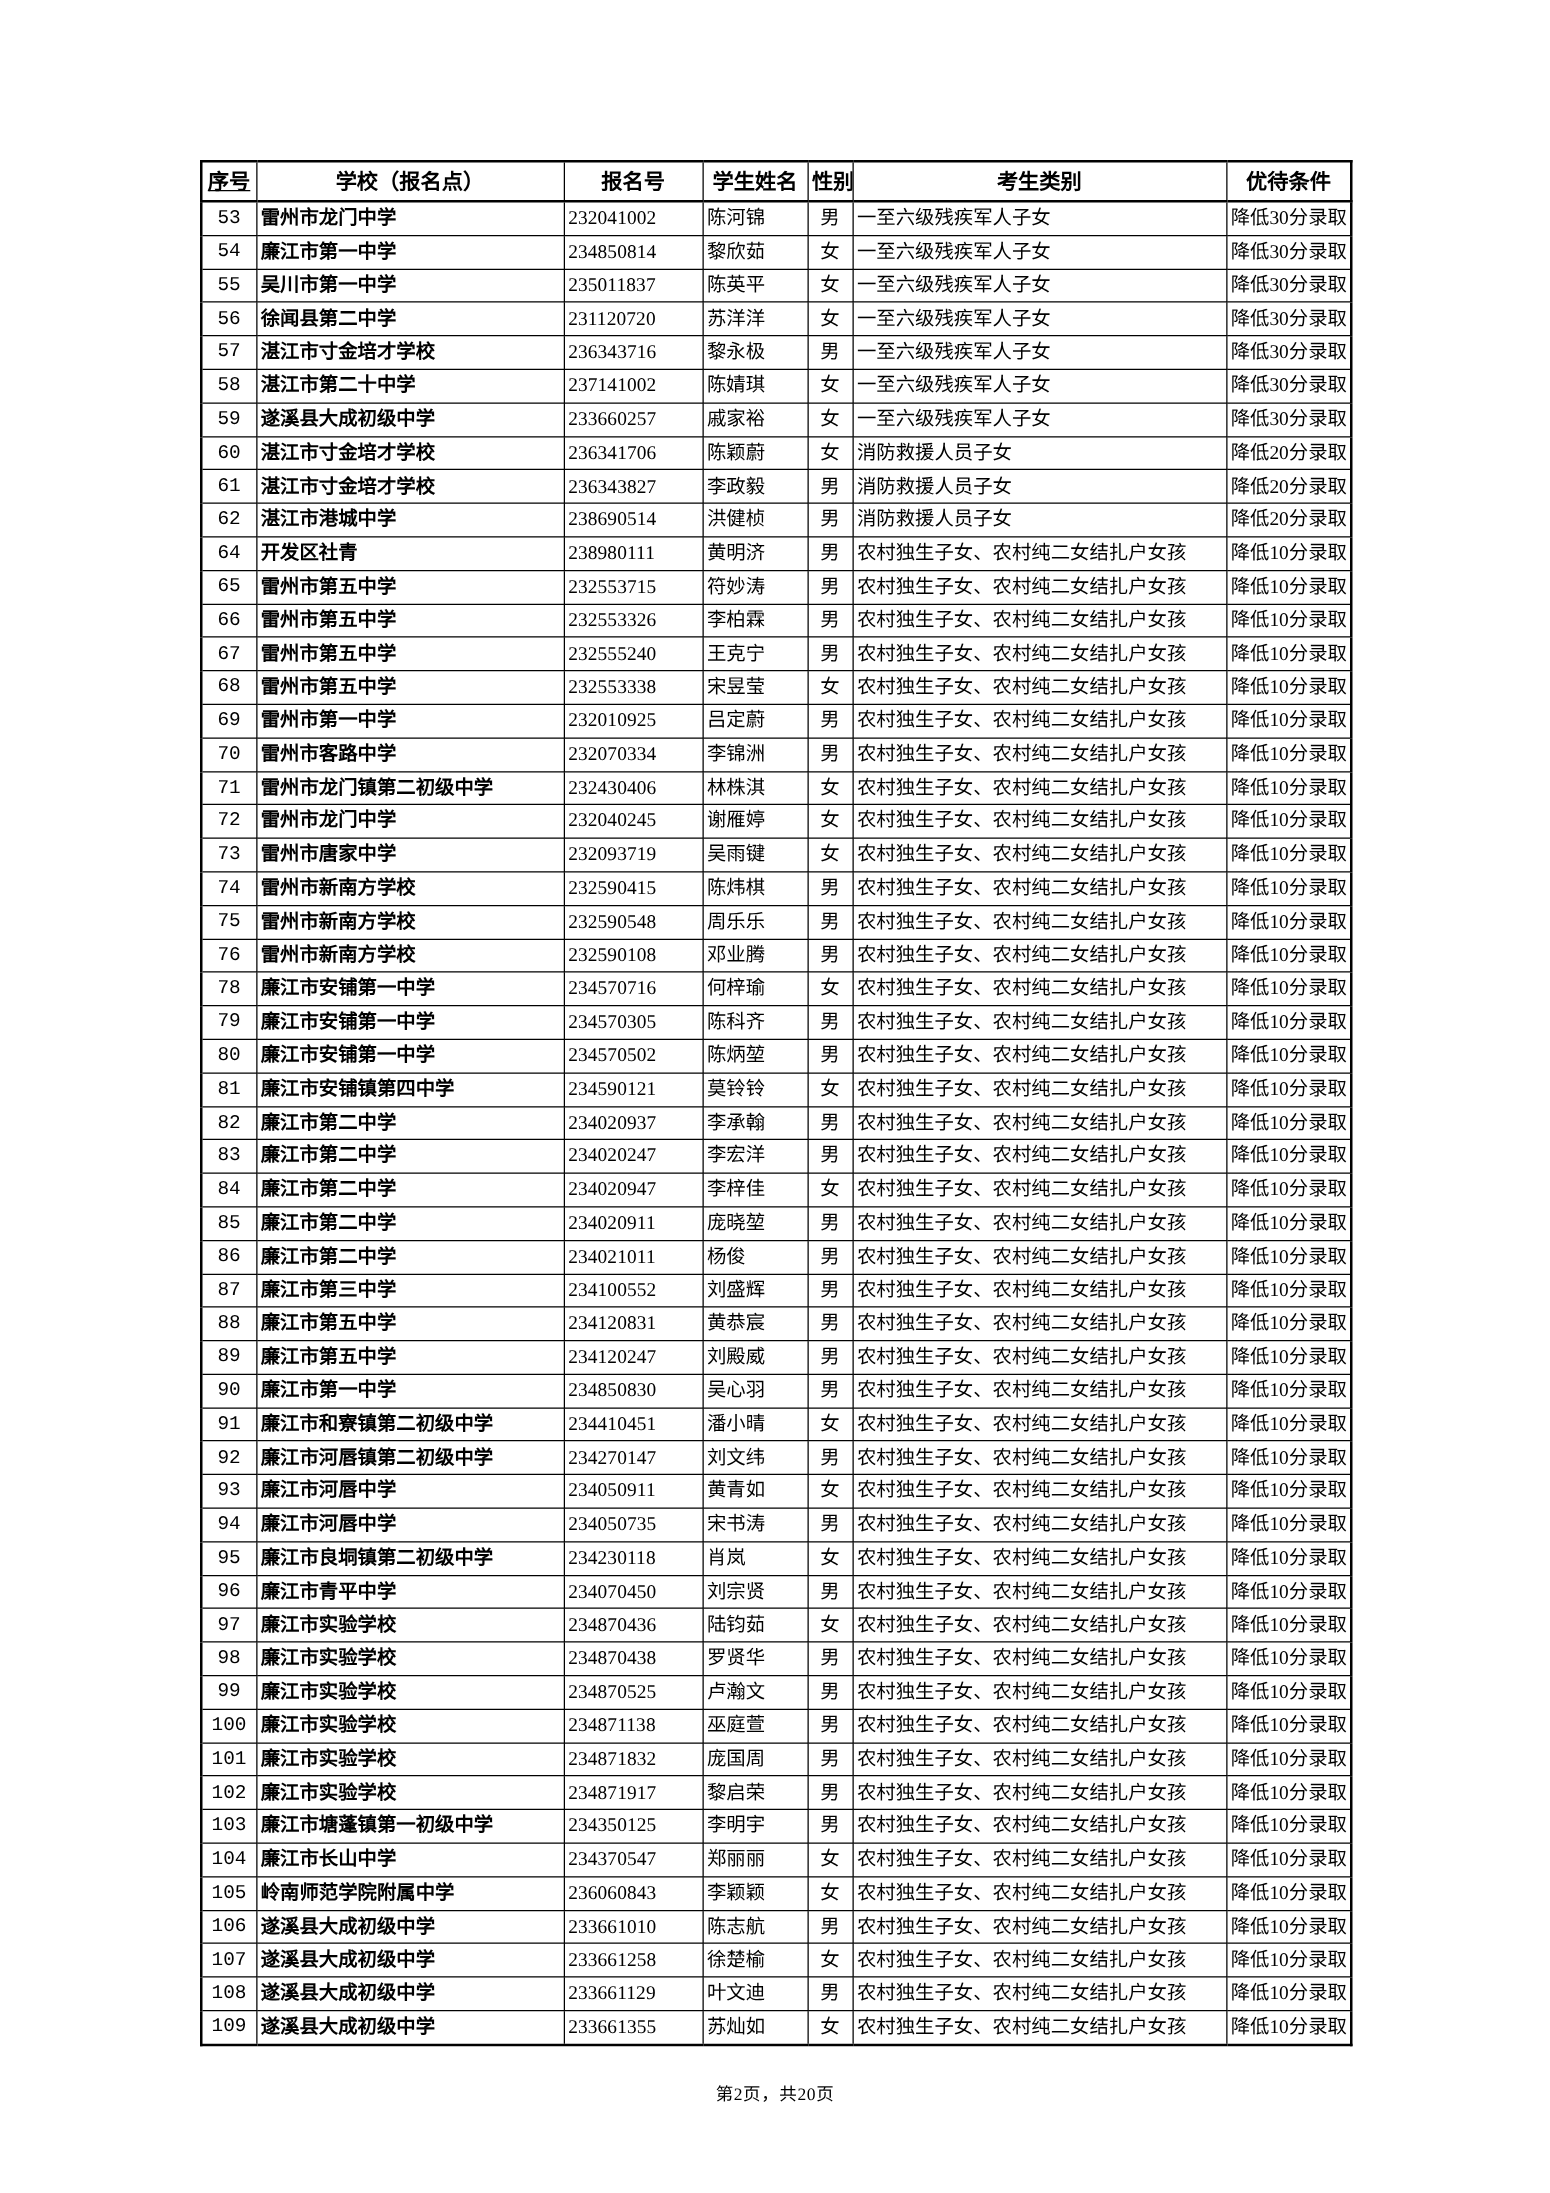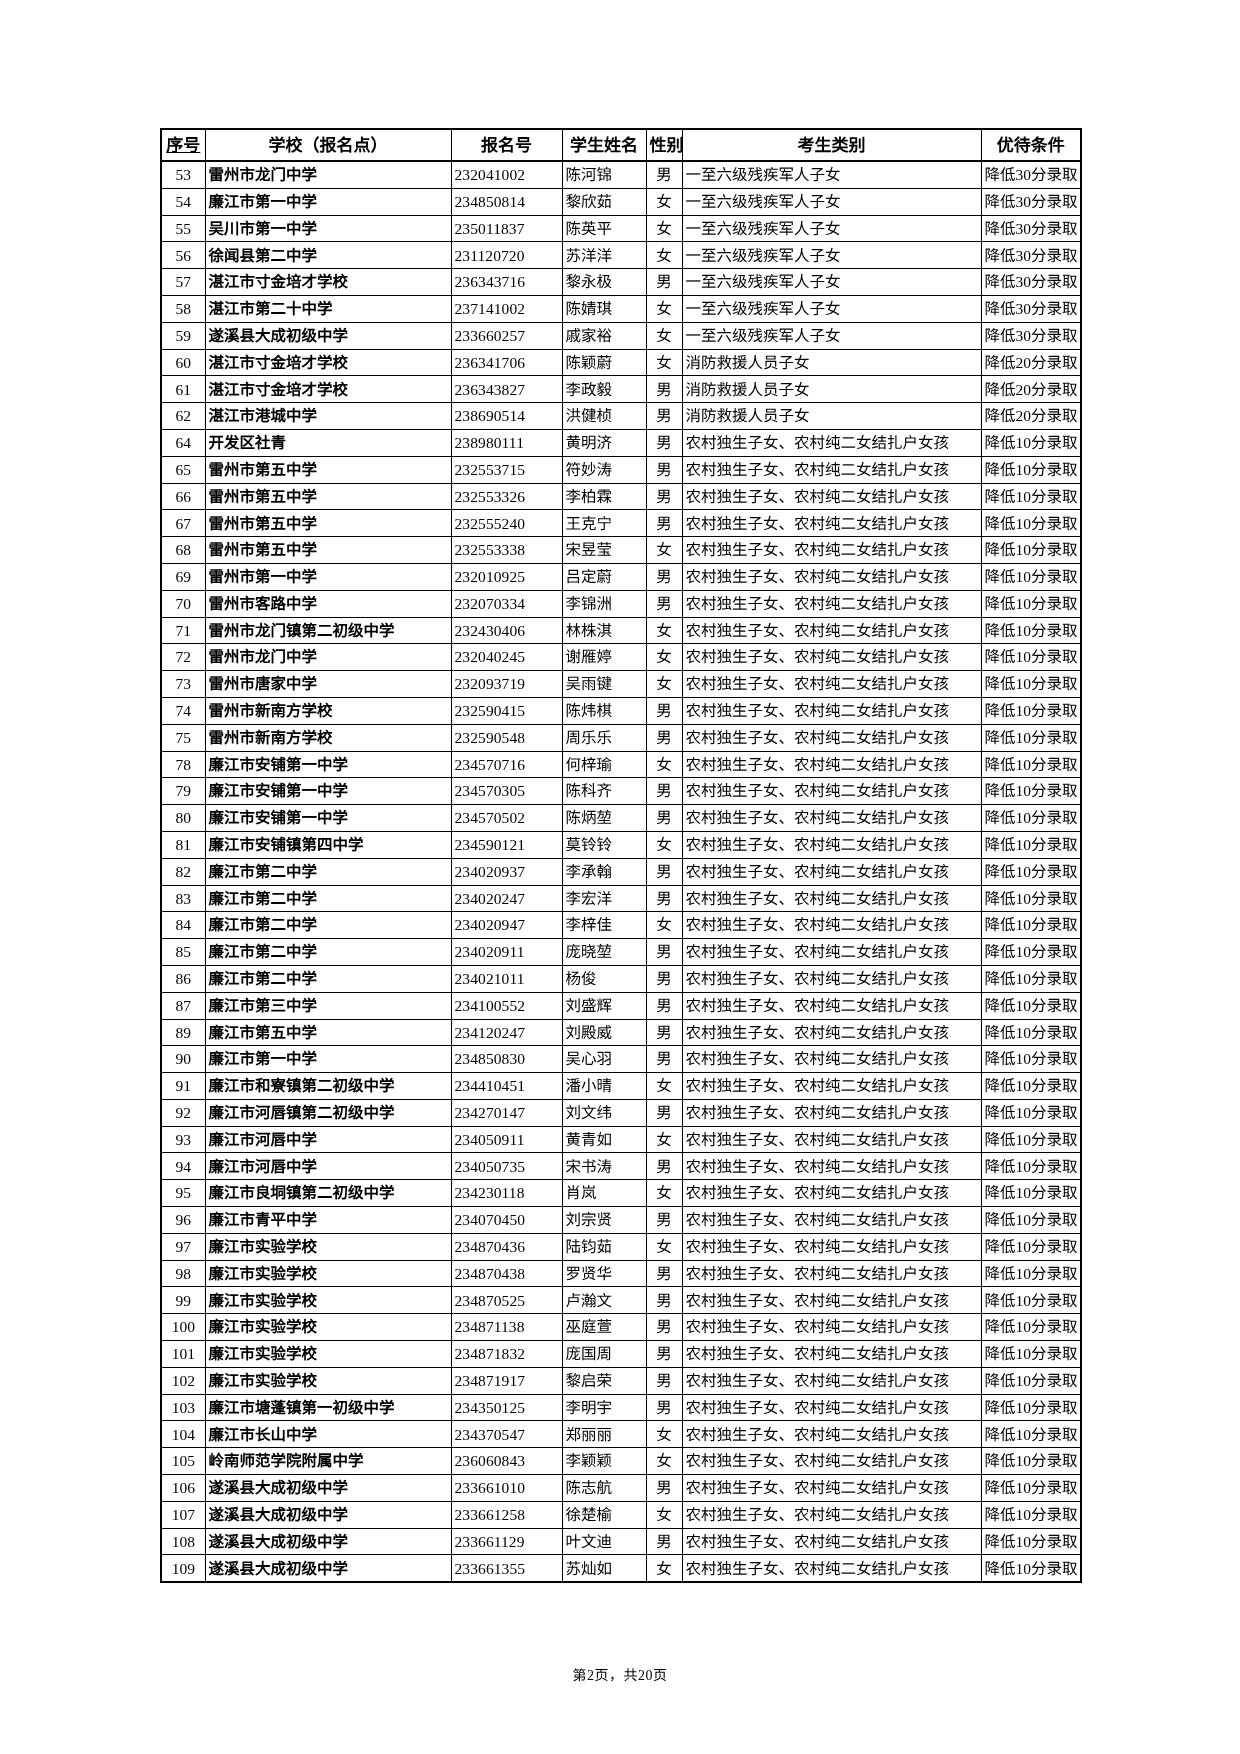--- a/index.html
+++ b/index.html
@@ -59,21 +59,21 @@
 
   
   col.c-idx    { width: 44px;  }
   col.c-school { width: 246px; }
   col.c-regno  { width: 111px; }
   col.c-name   { width: 84px;  }
   col.c-sex    { width: 36px;  }
   col.c-cat    { width: 299px; }
   col.c-pref   { width: 100px; }
 
-  td.idx   { text-align: center; font-family: Liberation Serif, serif; }
+  td.idx   { text-align: center; font-family: Liberation Mono, monospace; }
   td.school{ text-align: left;  padding-left: 6px; font-weight: bold; }
   td.regno { text-align: left;  padding-left: 5px; letter-spacing: 0.1px; }
   td.name  { text-align: left;  padding-left: 6px; }
   td.sex   { text-align: center; }
   td.cat   { text-align: left;  padding-left: 4px; font-size: 15px; }
   td.pref  { text-align: left;  padding-left: 3px; font-size: 15px; }
 
   .footer {
     position: absolute;
     left: 0;
@@ -303,20 +303,29 @@
           <tr>
             <td class="idx">75</td>
             <td class="school">雷州市新南方学校</td>
             <td class="regno">232590548</td>
             <td class="name">周乐乐</td>
             <td class="sex">男</td>
             <td class="cat">农村独生子女、农村纯二女结扎户女孩</td>
             <td class="pref">降低10分录取</td>
           </tr>
           <tr>
+            <td class="idx">76</td>
+            <td class="school">雷州市新南方学校</td>
+            <td class="regno">232590108</td>
+            <td class="name">邓业腾</td>
+            <td class="sex">男</td>
+            <td class="cat">农村独生子女、农村纯二女结扎户女孩</td>
+            <td class="pref">降低10分录取</td>
+          </tr>
+          <tr>
             <td class="idx">78</td>
             <td class="school">廉江市安铺第一中学</td>
             <td class="regno">234570716</td>
             <td class="name">何梓瑜</td>
             <td class="sex">女</td>
             <td class="cat">农村独生子女、农村纯二女结扎户女孩</td>
             <td class="pref">降低10分录取</td>
           </tr>
           <tr>
             <td class="idx">79</td>
@@ -388,20 +397,29 @@
             <td class="name">杨俊</td>
             <td class="sex">男</td>
             <td class="cat">农村独生子女、农村纯二女结扎户女孩</td>
             <td class="pref">降低10分录取</td>
           </tr>
           <tr>
             <td class="idx">87</td>
             <td class="school">廉江市第三中学</td>
             <td class="regno">234100552</td>
             <td class="name">刘盛辉</td>
+            <td class="sex">男</td>
+            <td class="cat">农村独生子女、农村纯二女结扎户女孩</td>
+            <td class="pref">降低10分录取</td>
+          </tr>
+          <tr>
+            <td class="idx">88</td>
+            <td class="school">廉江市第五中学</td>
+            <td class="regno">234120831</td>
+            <td class="name">黄恭宸</td>
             <td class="sex">男</td>
             <td class="cat">农村独生子女、农村纯二女结扎户女孩</td>
             <td class="pref">降低10分录取</td>
           </tr>
           <tr>
             <td class="idx">89</td>
             <td class="school">廉江市第五中学</td>
             <td class="regno">234120247</td>
             <td class="name">刘殿威</td>
             <td class="sex">男</td>

